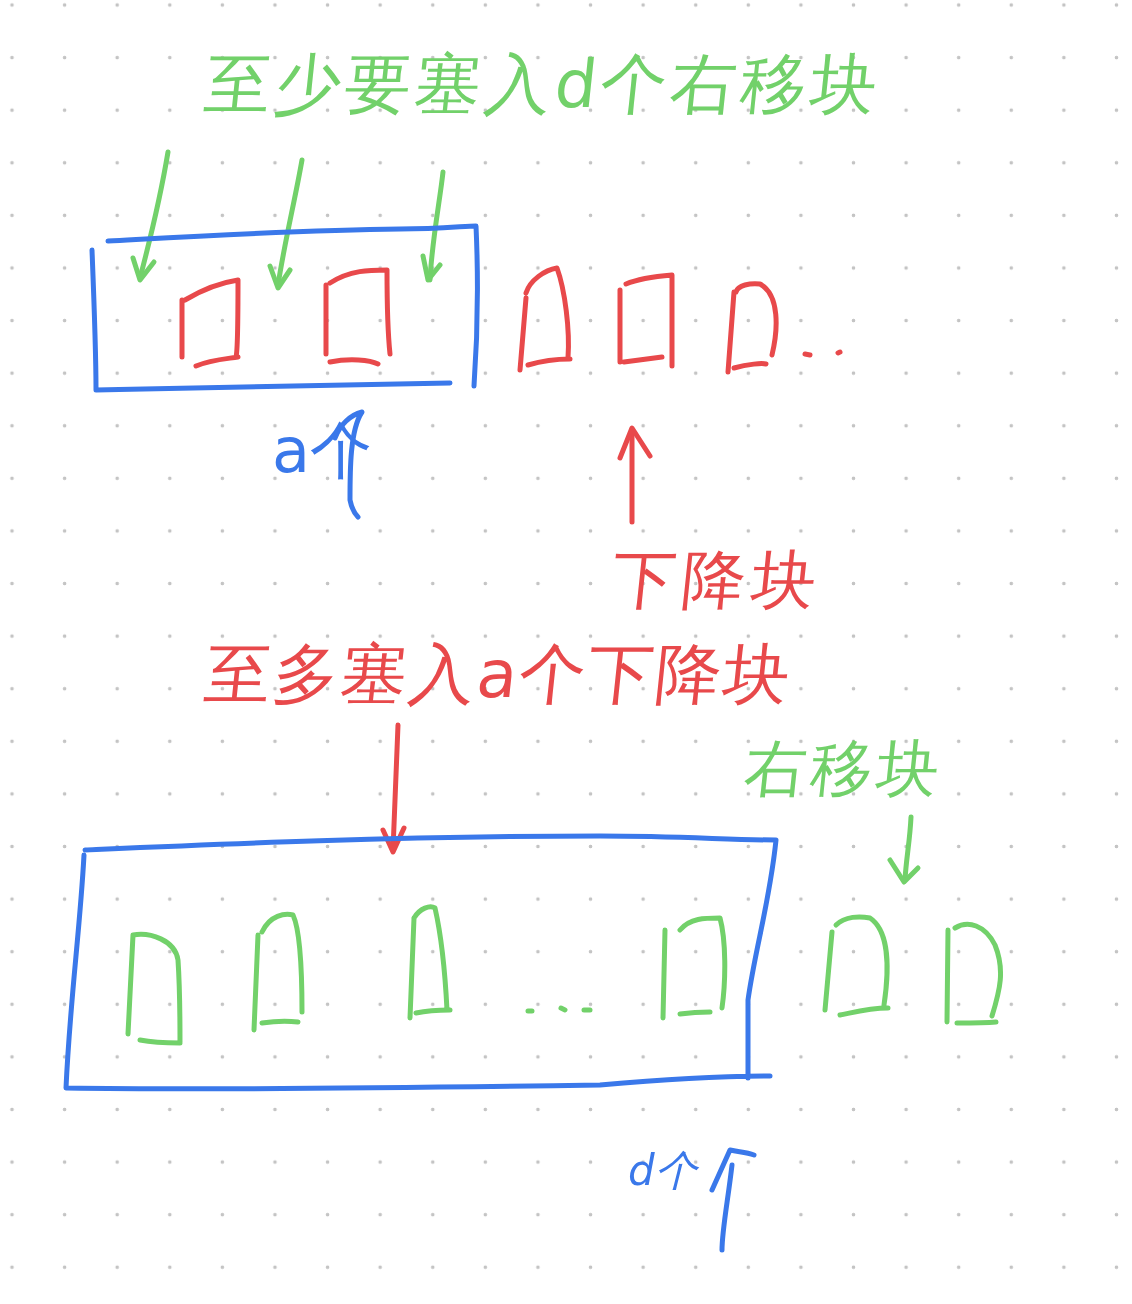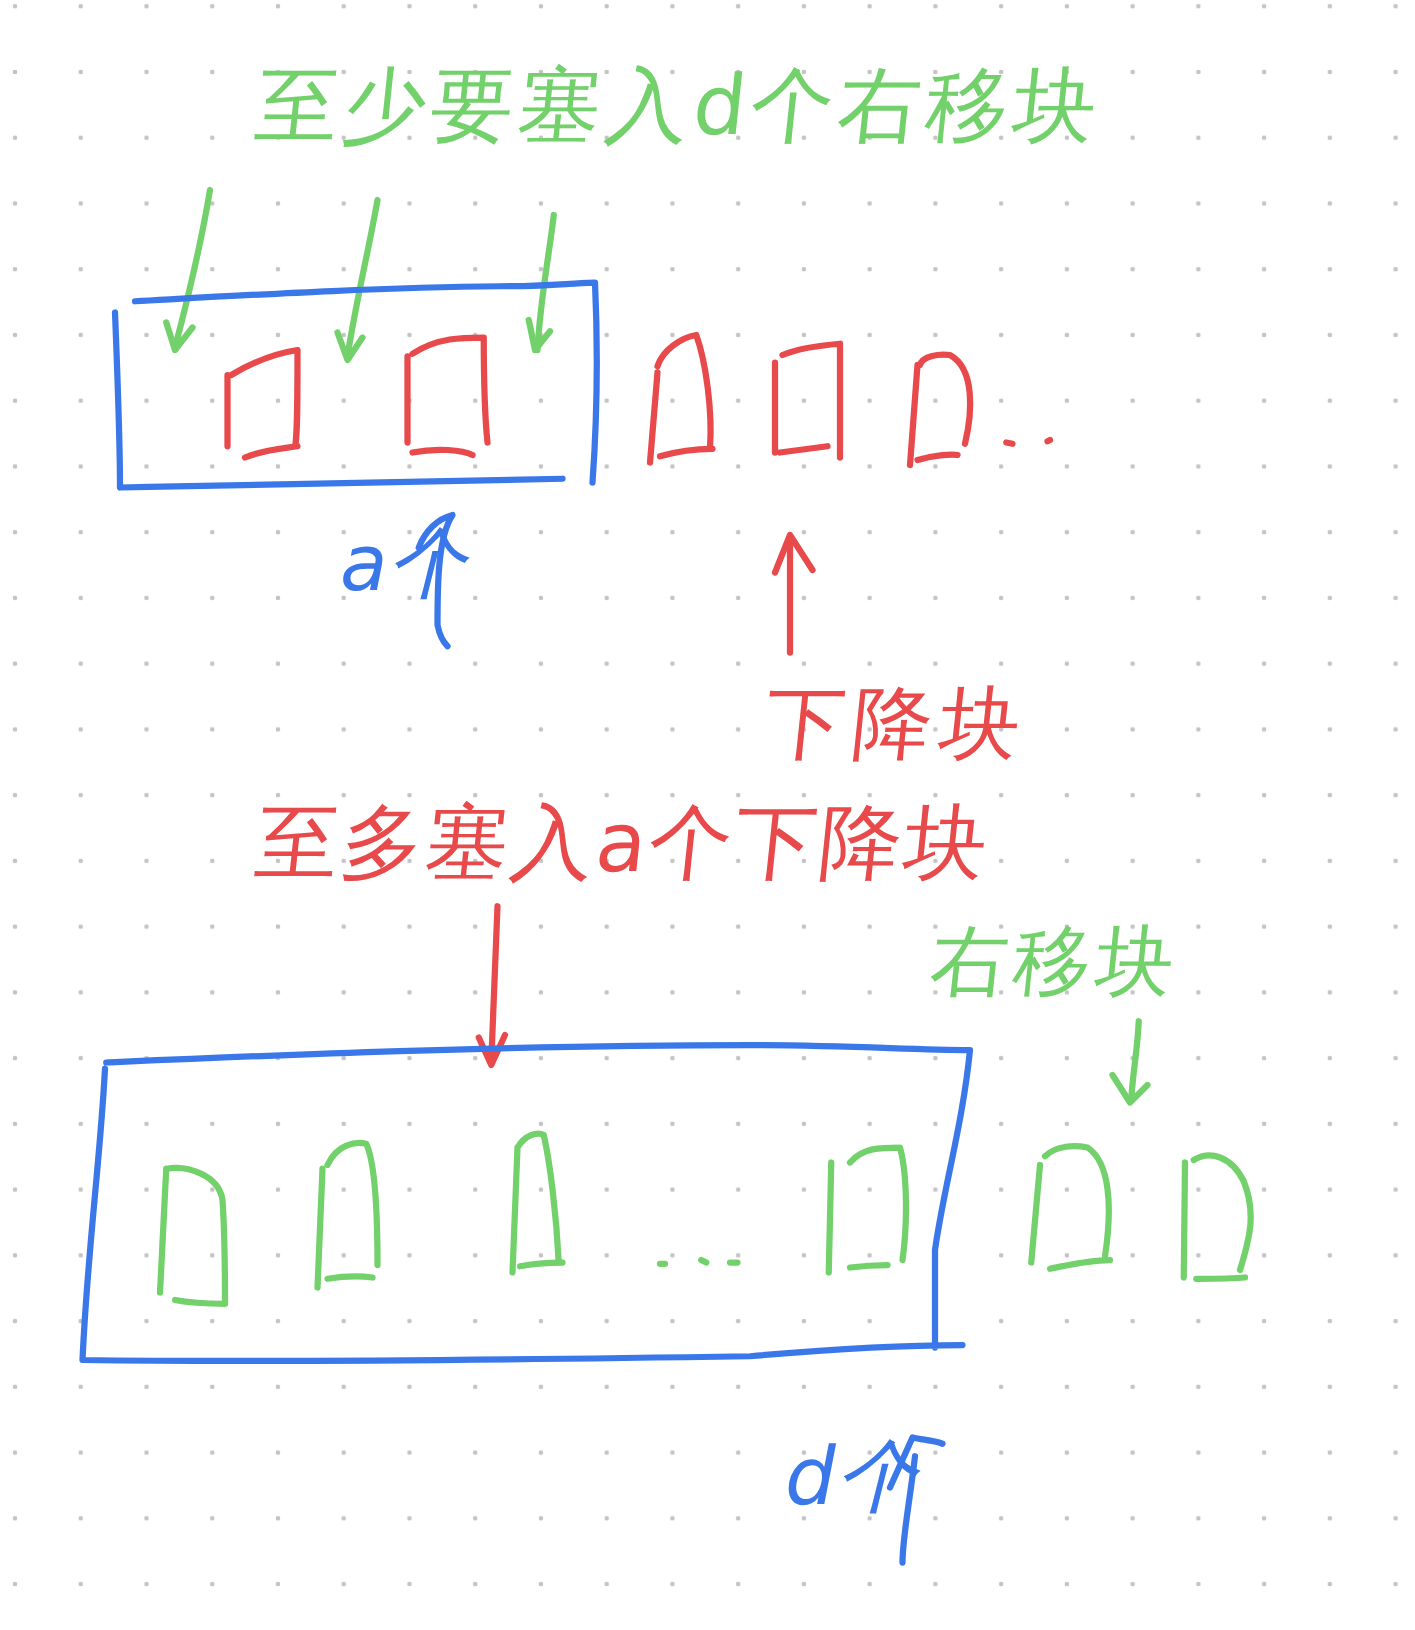--- a/index.html
+++ b/index.html
@@ -15,25 +15,25 @@
     .label {
       position: absolute; white-space: nowrap;
       font-family: "DejaVu Sans", sans-serif;
       font-weight: normal;
       line-height: 1;
     }
     .green { color: #72d16a; }
     .red { color: #e8494b; }
     .blue { color: #3a78ea; }
     .title-top { left: 205px; top: 52px; font-size: 66px; letter-spacing: 4px; transform: skewX(-6deg); }
-    .label-a-top { left: 272px; top: 420px; font-size: 62px; font-style: italic; }
+    .label-a-top { left: 272px; top: 420px; font-size: 62px; }
     .label-desc { left: 612px; top: 548px; font-size: 64px; letter-spacing: 6px; transform: skewX(-6deg); }
     .title-mid { left: 205px; top: 642px; font-size: 66px; letter-spacing: 2px; transform: skewX(-6deg); }
     .label-right { left: 745px; top: 738px; font-size: 62px; letter-spacing: 4px; transform: skewX(-6deg); }
-    .label-d-bottom { left: 628px; top: 1150px; font-size: 64px; font-style: italic; }
+    .label-d-bottom { left: 628px; top: 1150px; font-size: 42px; font-style: italic; }
   </style>
 </head>
 <body>
 
 <div class="canvas"></div>
 
 <svg class="ink" width="1132" height="1304" viewBox="0 0 1132 1304" fill="none" stroke-linecap="round" stroke-linejoin="round">
 
   <g stroke="#72d16a" stroke-width="5">
     <path d="M168 152 C160 200 150 240 140 278"></path>

